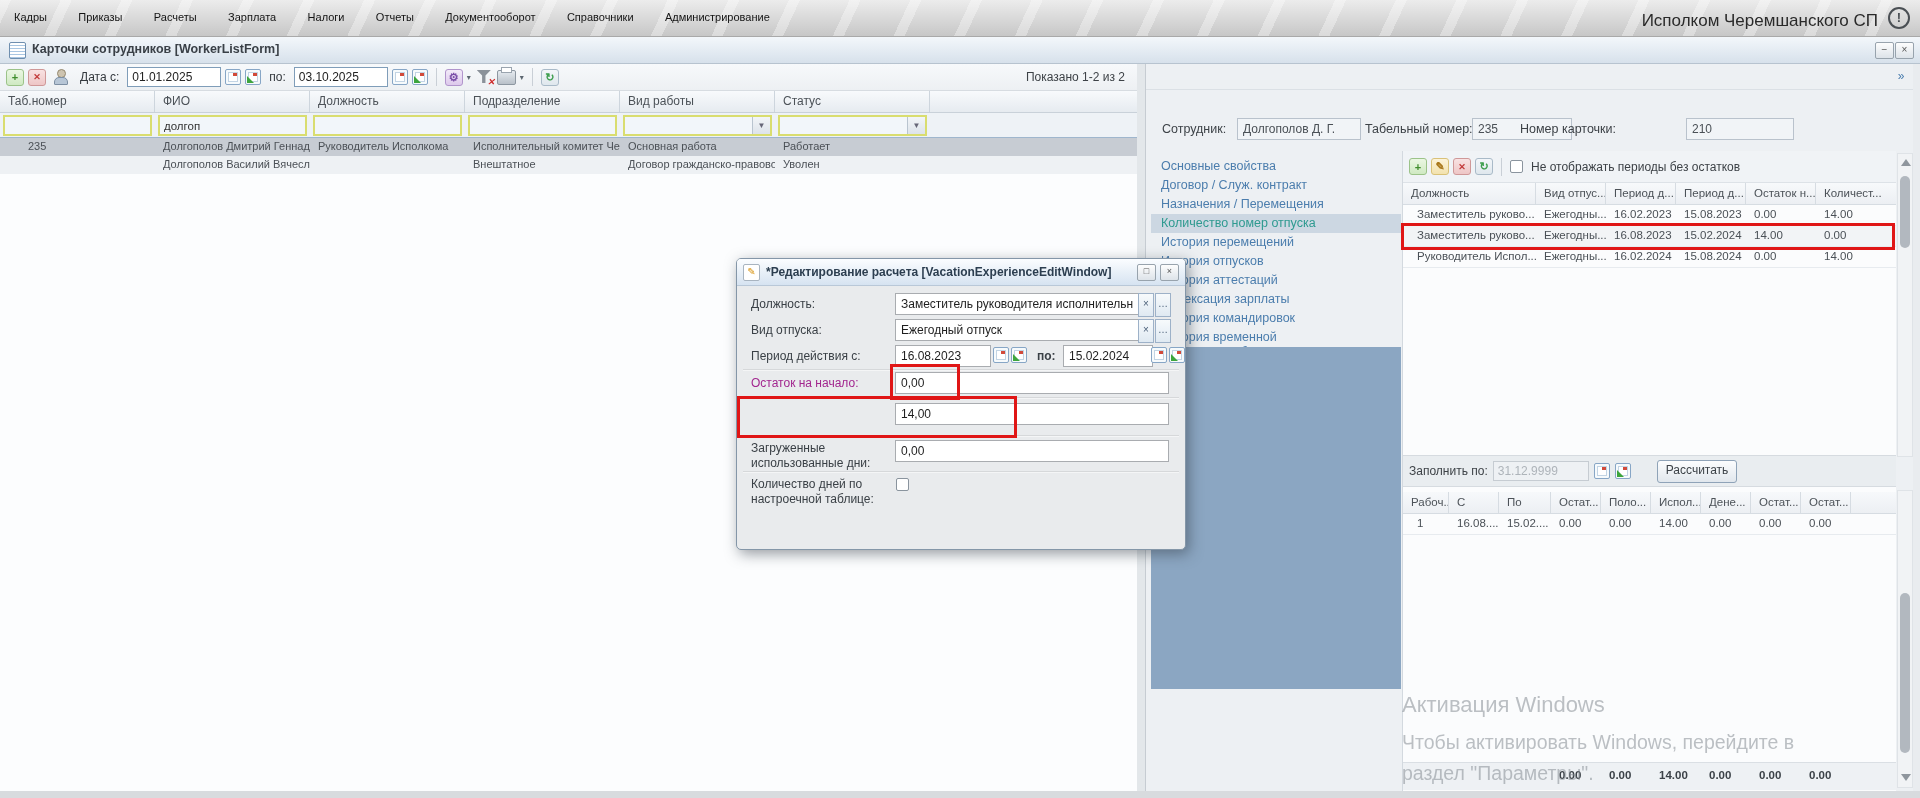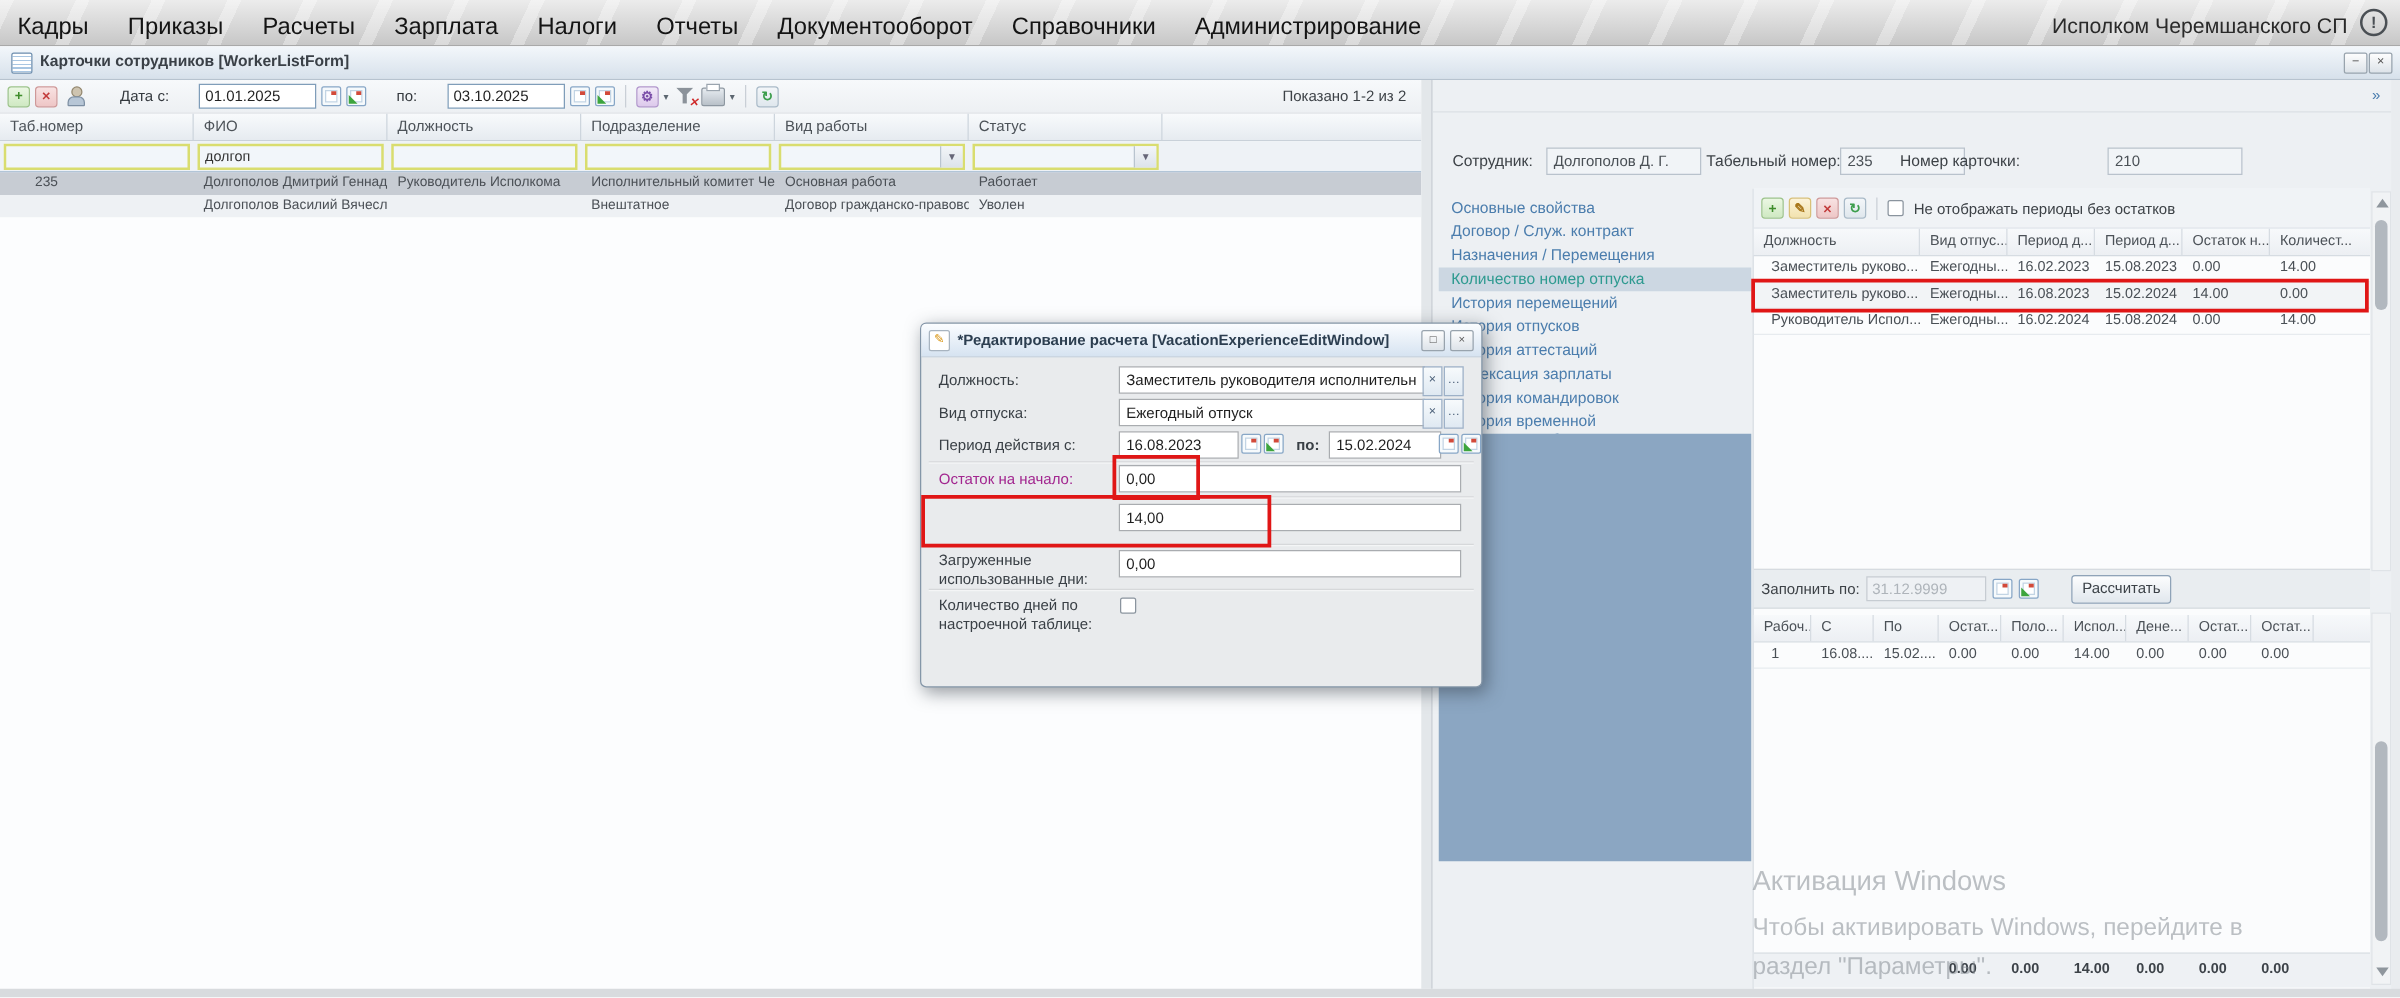--- a/index.html
+++ b/index.html
@@ -5,21 +5,21 @@
   html,body{margin:0;padding:0}
   body{width:1920px;height:798px;position:relative;overflow:hidden;
        font-family:"Liberation Sans",sans-serif;font-size:12px;color:#3c4248;background:#fff}
 
   
   #menubar{position:absolute;left:0;top:0;width:1920px;height:36px;
     background:linear-gradient(#ececec,#c7c7c7);border-bottom:1px solid #a9a9a9}
   #menubar .streaks{position:absolute;inset:0;
     background:repeating-linear-gradient(115deg,rgba(255,255,255,.35) 0 10px,rgba(255,255,255,0) 10px 55px)}
   .menu-item{position:relative;display:inline-block;padding:11px 14px 0 14px;height:25px;
-    font-size:19px;color:#141414;cursor:default}
+    font-size:11px;color:#141414;cursor:default}
   #org-name{position:absolute;right:42px;top:11px;font-size:17px;color:#2a2a2a}
   #warn-icon{position:absolute;right:10px;top:7px;width:18px;height:18px;border:2px solid #4a4f54;
     border-radius:50%;text-align:center;line-height:17px;font-weight:bold;color:#4a4f54;font-size:13px}
 
   
   #titlebar{position:absolute;left:0;top:37px;width:1920px;height:26px;
     background:linear-gradient(#f3f7fb,#d7e1eb);border-bottom:1px solid #b7c3cf}
   #form-icon{position:absolute;left:9px;top:5px;width:15px;height:15px;background:#fff;
     border:1px solid #6f8faf;border-radius:2px;
     background-image:repeating-linear-gradient(#ffffff 0 2px,#a9c6e2 2px 3px)}
@@ -36,21 +36,21 @@
   .b-green{background:linear-gradient(#ebf7e3,#cfe9c2);border-color:#9cc389;color:#3f8d2c}
   .b-red{background:linear-gradient(#f8e2e2,#eec6c6);border-color:#cf9898;color:#c23a3a;font-size:9px}
   .b-yellow{background:linear-gradient(#fcf3d9,#f2e2ae);border-color:#d9c178;color:#a8761a;font-size:11px}
   .b-gray{background:linear-gradient(#f3f6f9,#dfe7ed);border-color:#a9bac8;color:#3d9e4d}
   .b-purple{background:linear-gradient(#f2eaf8,#ddc9ec);border-color:#b195cc;color:#7a4da8;font-size:11px}
   .person{width:14px;height:16px;position:relative;display:inline-block}
   .person::before{content:"";position:absolute;left:3px;top:0;width:7px;height:7px;border-radius:50%;
     background:#cec4b0;border:1px solid #94886f}
   .person::after{content:"";position:absolute;left:0;bottom:0;width:12px;height:6px;
     border-radius:5px 5px 1px 1px;background:#b7c6d6;border:1px solid #7d8fa3}
-  .tb-label{margin:0 20px;color:#33383d}
+  .tb-label{margin:0 4px;color:#33383d}
   .dinput{width:84px;height:18px;background:#fff;border:1px solid #7f9db9;padding:0 4px;
     line-height:18px;font-size:12px;color:#222;box-sizing:content-box}
   .cal{width:16px;height:16px;border:1px solid #87a6c6;background:#f6fafc;position:relative;
     border-radius:2px;box-sizing:border-box;display:inline-block}
   .cal::before{content:"";position:absolute;left:2px;top:2px;right:2px;bottom:2px;background:#fff;
     border:1px solid #c2d4e4}
   .cal::after{content:"";position:absolute;right:3px;top:3px;width:4px;height:3px;background:#d24a3a}
   .goarrow{position:absolute;left:1px;bottom:1px;width:0;height:0;
     border-bottom:7px solid #3da53d;border-right:7px solid transparent}
   .caret{font-size:8px;color:#5c6670}

